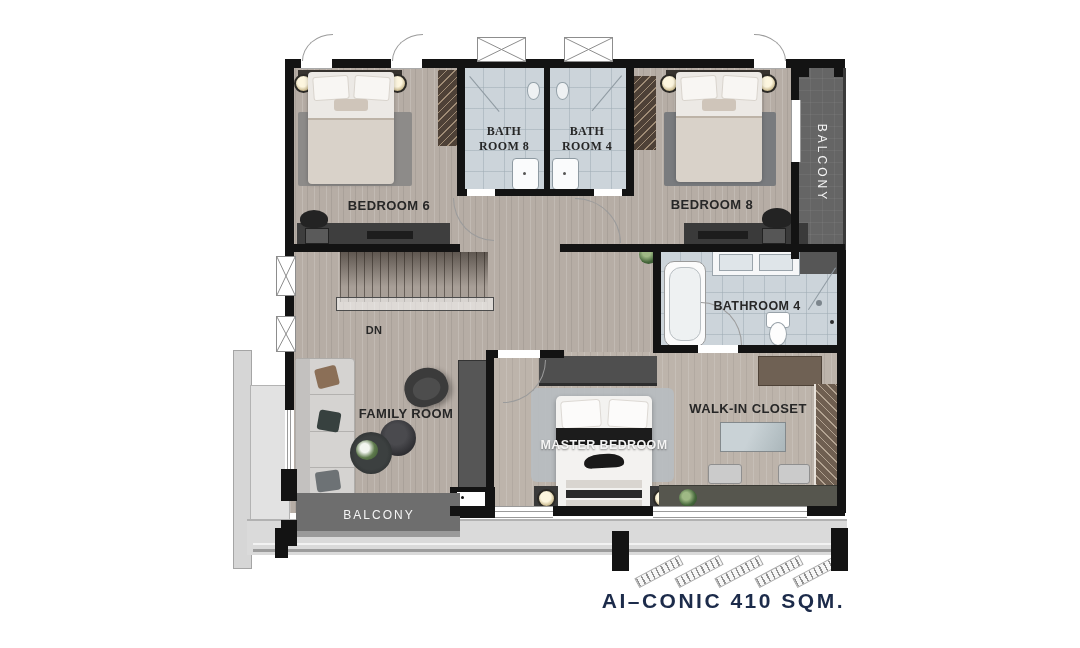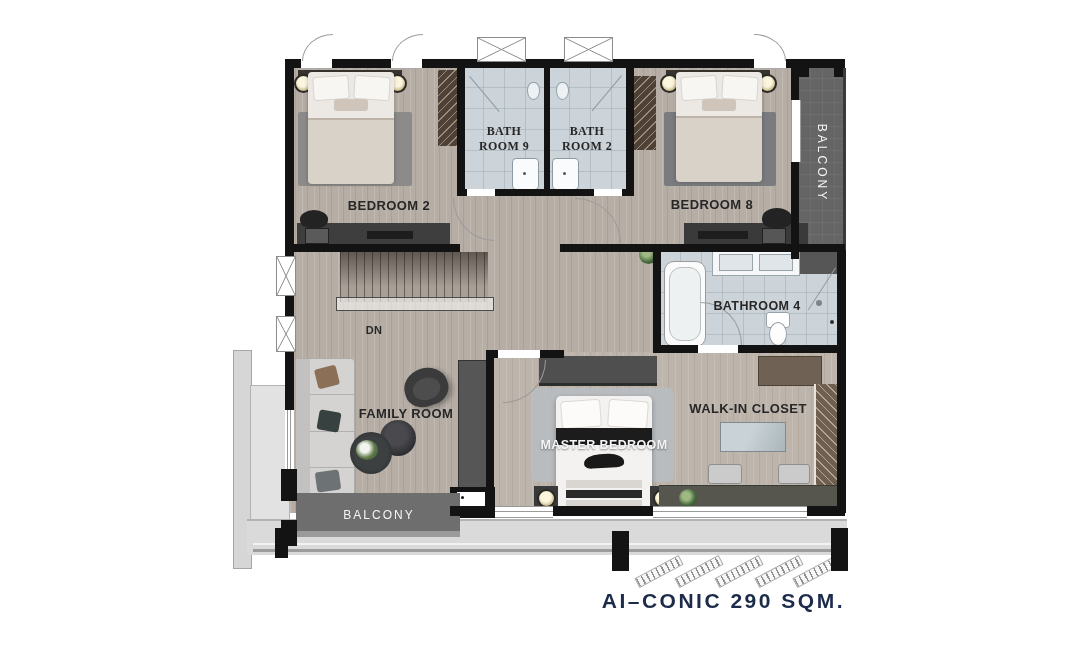--- a/index.html
+++ b/index.html
@@ -272,42 +272,42 @@
   </div>
 
   <div class="arc tl" style="left:302px;top:34px;width:30px;height:26px;"></div>
   <div class="arc tl" style="left:392px;top:34px;width:30px;height:26px;"></div>
   <div class="arc tr" style="left:754px;top:34px;width:31px;height:26px;"></div>
   <div class="arc bl" style="left:453px;top:198px;width:40px;height:42px;"></div>
   <div class="arc tr" style="left:575px;top:198px;width:45px;height:44px;"></div>
   <div class="arc br" style="left:503px;top:360px;width:42px;height:42px;"></div>
   <div class="arc tr" style="left:701px;top:302px;width:40px;height:42px;"></div>
 
-  <div class="room-label" style="left:389px;top:205px;">BEDROOM 2</div>
+  <div class="room-label" style="left:389px;top:205px;">BEDROOM 6</div>
 
   <div class="room-label small two-line" style="left:504px;top:139px;">
     <span>BATH</span>
-    <span>ROOM 9</span>
+    <span>ROOM 8</span>
   </div>
   <div class="room-label small two-line" style="left:587px;top:139px;">
     <span>BATH</span>
-    <span>ROOM 2</span>
+    <span>ROOM 4</span>
   </div>
 
   <div class="room-label" style="left:712px;top:204px;">BEDROOM 8</div>
 
   <div class="room-label white" style="left:822px;top:163px;writing-mode:vertical-rl;letter-spacing:3px;font-size:12px;font-weight:normal;">BALCONY</div>
 
   <div class="room-label" style="left:757px;top:306px;font-size:12.5px;">BATHROOM 4</div>
 
   <div class="room-label" style="left:374px;top:330px;font-size:11px;">DN</div>
 
   <div class="room-label" style="left:406px;top:413px;">FAMILY ROOM</div>
 
   <div class="room-label white" style="left:604px;top:445px;font-size:12.5px;text-shadow:0 1px 2px rgba(0,0,0,.45);">MASTER BEDROOM</div>
 
   <div class="room-label" style="left:748px;top:408px;">WALK-IN CLOSET</div>
 
   <div class="room-label white" style="left:379px;top:515px;letter-spacing:2px;font-weight:normal;font-size:12px;">BALCONY</div>
 
-  <div class="title" style="left:555px;top:589px;width:290px;font-size:21px;letter-spacing:2.5px;">AI–CONIC 290 SQM.</div>
+  <div class="title" style="left:555px;top:589px;width:290px;font-size:21px;letter-spacing:2.5px;">AI–CONIC 410 SQM.</div>
 
 </div>
 
 </body></html>

